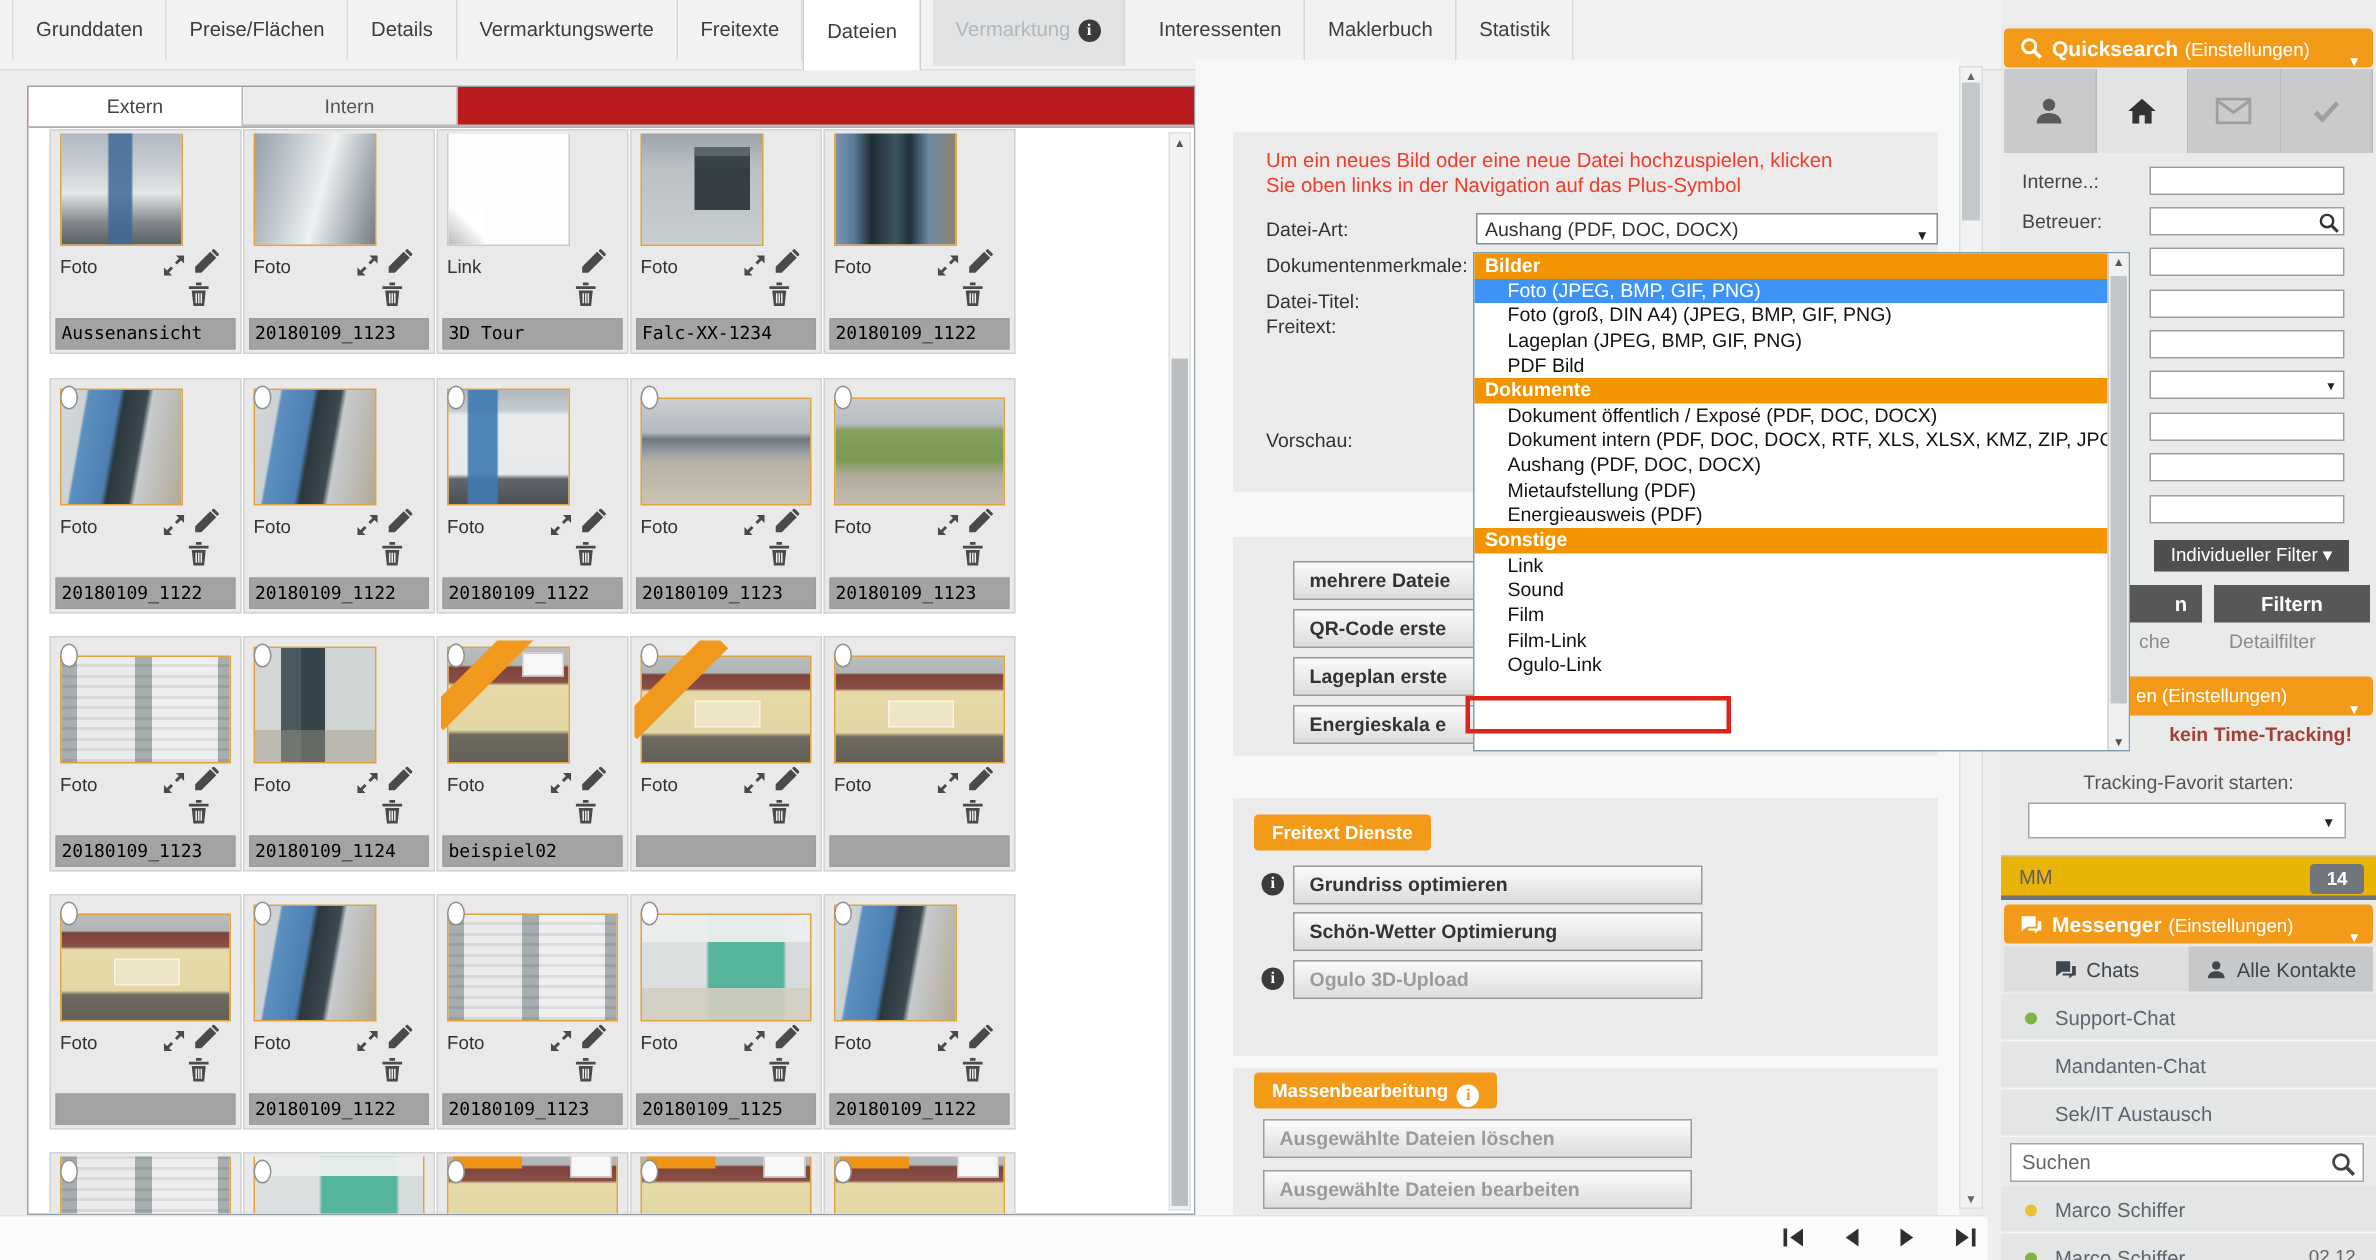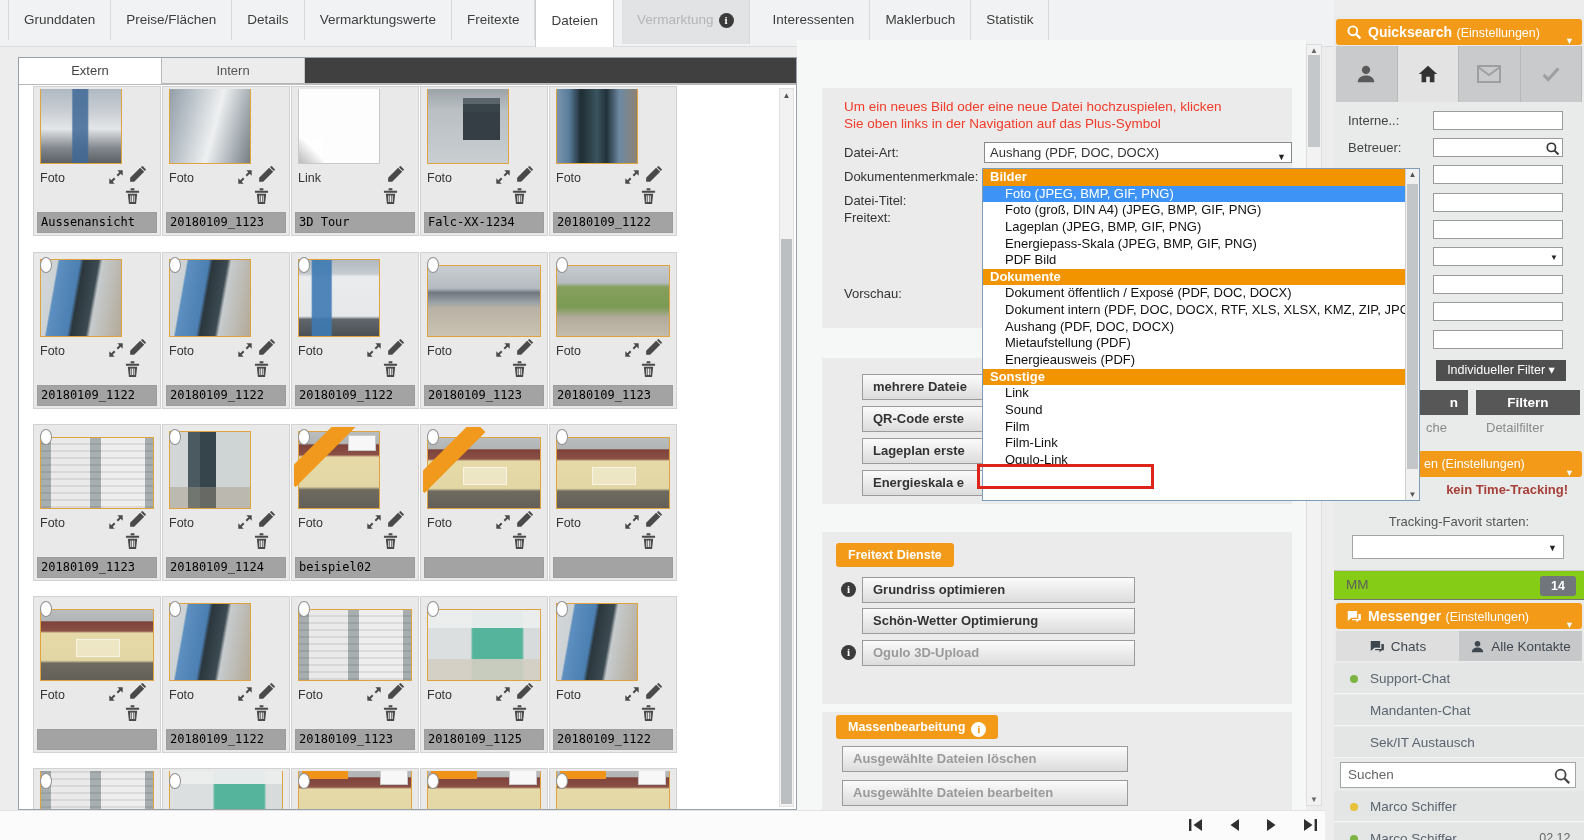--- a/index.html
+++ b/index.html
@@ -11,21 +11,21 @@
   #nav .tabs { display:flex; align-items:flex-start; padding-left:8px; height:47px; }
   .nav-tab { height:40px; line-height:40px; padding:0 15px; font-size:13.5px; color:#3d3d3d; border-right:1px solid #d8d8d8; cursor:pointer; white-space:nowrap; background:transparent; }
   .nav-tab:first-child { border-left:1px solid #d8d8d8; }
   .nav-tab.active { background:#ffffff; height:47px; line-height:42px; border-left:1px solid #cfcfcf; border-right:1px solid #cfcfcf; }
   .nav-tab.disabled { background:#e2e3e4; color:#b3b6b8; margin-left:8px; margin-right:8px; height:44px;text-align:right; }
   .info-dot { display:inline-block; width:15px; height:15px; border-radius:50%; background:#3b3b3b; color:#fff; font-size:11px; font-weight:bold; line-height:15px; text-align:center; font-family:"Liberation Serif", serif; vertical-align:middle; margin-left:5px; }
   .info-dot::after { content:"i"; }
 
   
   #left-panel { position:absolute; left:18px; top:57px; width:779px; height:753px; background:#fff; border:1px solid #99a1a8; overflow:hidden; }
-  #lp-tabs { height:27px; border-bottom:1px solid #b9b9b9; display:flex; background:#404040; }
+  #lp-tabs { height:27px; border-bottom:1px solid #b9b9b9; display:flex; background:#b91c1c; }
   .lp-tab { width:143px; text-align:center; line-height:26px; font-size:13px; color:#444; cursor:pointer; }
   .lp-tab.active { background:#fff; border-right:1px solid #b9b9b9; font-weight:normal; }
   .lp-tab.idle { background:#ececec; border-right:1px solid #c6c6c6; border-bottom:1px solid #b9b9b9; color:#555; }
   #lp-tab-rest { flex:1; border-bottom:0; }
 
   #file-grid { position:absolute; left:0; top:27px; right:0; bottom:0; }
   .cell { position:absolute; width:128px; background:#e9e9e9; border:1px solid #d2d2d2; padding:2px; }
   .phwrap { position:relative; width:122px; overflow:hidden; }
   .ph { position:absolute; bottom:2px; left:4px; border:1px solid #dfa43f; }
   .ph.std { width:82px; height:78px; }
@@ -129,21 +129,21 @@
   #btn-left { left:6px; width:128px; text-align:right; padding-right:10px; }
   #btn-filtern { left:142px; width:104px; }
   .qlink { position:absolute; top:404px; font-size:13px; color:#8a8a8a; cursor:pointer; }
   #link-che { left:92px; }
   #link-detail { left:152px; }
   #trk-header { top:435px; padding-left:88px; font-size:12.5px; }
   #trk-warn { position:absolute; top:466px; right:16px; font-size:13px; font-weight:bold; color:#a63f38; }
   #trk-fav { position:absolute; top:498px; width:100%; text-align:center; font-size:13px; color:#555; }
   #trk-select { position:absolute; left:18px; top:519px; width:212px; height:24px; background:#fff; border:1px solid #a5a5a5; cursor:pointer; }
   #trk-select .caret { position:absolute; right:6px; top:7px; font-size:9px; color:#222; }
-  #mm-row { position:absolute; left:0; top:554px; width:100%; height:30px; background:#84cc16; border-top:1px solid #c6c6c6; border-bottom:1px solid #737373; }
+  #mm-row { position:absolute; left:0; top:554px; width:100%; height:30px; background:#eab308; border-top:1px solid #c6c6c6; border-bottom:3px solid #737373; }
   #mm-row .lbl { position:absolute; left:12px; top:6px; font-size:13.5px; color:#5f5f5f; }
   #mm-badge { position:absolute; right:8px; top:5px; min-width:24px; height:20px; background:#70767c; border-radius:3px; color:#fff; font-size:12.5px; font-weight:bold; text-align:center; line-height:20px; padding:0 11px; }
   #msg-header { top:587px; }
   #msg-tabs { position:absolute; left:2px; top:615px; right:2px; height:30px; display:flex; }
   .msg-tab { flex:1; display:flex; align-items:center; justify-content:center; gap:6px; font-size:13.5px; color:#3f474e; cursor:pointer; }
   .msg-tab.active { background:#dededf; }
   .msg-tab.idle { background:#c7c8c9; }
   .sb-row { position:absolute; left:0; width:100%; height:31px; background:#e4e5e5; border-bottom:1px solid #f6f6f6; font-size:13.5px; color:#5a6570; line-height:31px; cursor:pointer; }
   .sb-row .nm { margin-left:36px; }
   .dot { position:absolute; left:16px; top:12px; width:8px; height:8px; border-radius:50%; }
@@ -930,21 +930,20 @@
       <div class="sb-row" style="top: 807px;"><span class="dot green"></span><span class="nm">Marco Schiffer</span><span class="sb-date">02.12.</span></div>
     </div>
 </div>
 
 <div id="dropdown">
   <div id="dd-rows">
       <div class="dd-row hdr">Bilder</div>
       <div class="dd-row item sel">Foto (JPEG, BMP, GIF, PNG)</div>
       <div class="dd-row item">Foto (groß, DIN A4) (JPEG, BMP, GIF, PNG)</div>
       <div class="dd-row item">Lageplan (JPEG, BMP, GIF, PNG)</div>
-      <div class="dd-row item">Energiepass-Skala (JPEG, BMP, GIF, PNG)</div>
       <div class="dd-row item">PDF Bild</div>
       <div class="dd-row hdr">Dokumente</div>
       <div class="dd-row item">Dokument öffentlich / Exposé (PDF, DOC, DOCX)</div>
       <div class="dd-row item">Dokument intern (PDF, DOC, DOCX, RTF, XLS, XLSX, KMZ, ZIP, JPG)</div>
       <div class="dd-row item">Aushang (PDF, DOC, DOCX)</div>
       <div class="dd-row item">Mietaufstellung (PDF)</div>
       <div class="dd-row item">Energieausweis (PDF)</div>
       <div class="dd-row hdr">Sonstige</div>
       <div class="dd-row item">Link</div>
       <div class="dd-row item">Sound</div>

